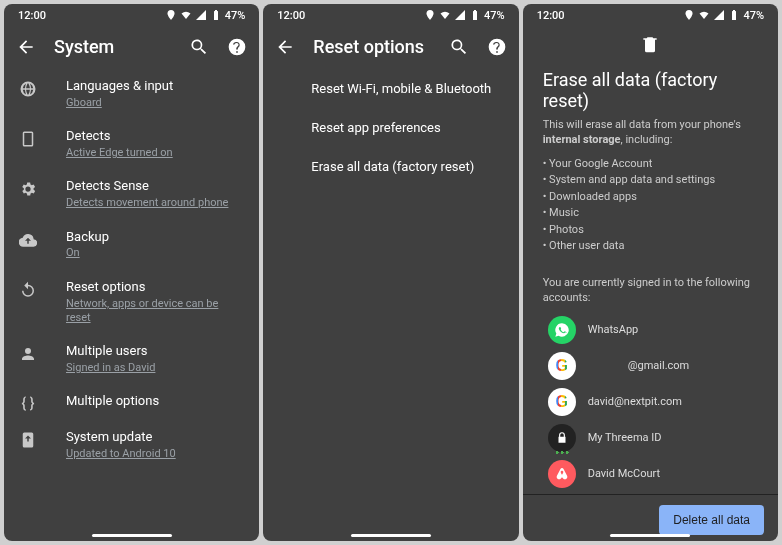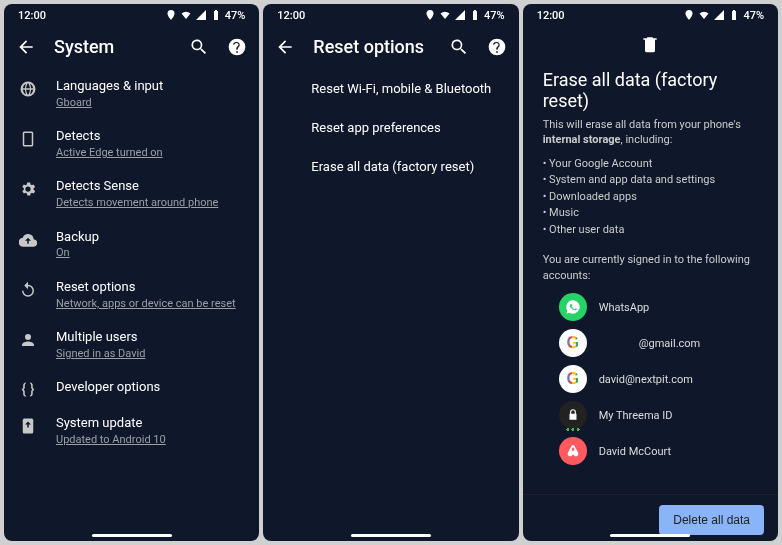--- a/index.html
+++ b/index.html
@@ -8,21 +8,21 @@
     font-family: Roboto, -apple-system, Helvetica, Arial, sans-serif;
     display: flex;
     gap: 4px;
     padding: 4px;
     width: 782px;
     height: 545px;
   }
   .phone {
     width: 256px;
     height: 537px;
-    background: #0f172a;
+    background: #404040;
     border-radius: 8px;
     overflow: hidden;
     position: relative;
     color: #fff;
     display: flex;
     flex-direction: column;
   }
   .status-bar {
     height: 22px;
     display: flex;
@@ -40,38 +40,38 @@
     padding: 10px 12px 12px 12px;
     gap: 18px;
   }
   .app-bar .title { font-size: 18px; font-weight: 500; flex: 1; }
   .app-bar svg.ico { width: 20px; height: 20px; fill: #fff; flex-shrink: 0; }
   .content { flex: 1; overflow: hidden; padding: 0 0 0 0; }
   .row {
     display: flex;
     align-items: flex-start;
     padding: 9px 16px 9px 14px;
-    gap: 18px;
+    gap: 28px;
   }
   .row .iconbox { width: 20px; display: flex; justify-content: center; padding-top: 2px; }
   .row .iconbox svg { width: 18px; height: 18px; fill: #c8c8c8; }
   .row .txt { flex: 1; }
   .row .primary { font-size: 13px; color: #fff; line-height: 1.3; }
   .row .secondary { font-size: 11px; color: #9aa0a6; line-height: 1.3; margin-top: 1px; text-decoration: underline; }
   .simple-row { padding: 12px 16px 12px 48px; font-size: 13px; }
   .erase-content { padding: 0 20px 0 20px; font-size: 11px; color: #ccc; }
   .erase-content .trash { text-align: center; margin: 8px 0 12px 0; }
   .erase-content .trash svg { width: 20px; height: 20px; fill: #fff; }
   .erase-content h1 { font-size: 18px; font-weight: 400; color: #fff; margin-bottom: 6px; }
   .erase-content .lead { font-size: 11px; line-height: 1.4; margin-bottom: 8px; }
-  .erase-content ul { list-style: none; margin-bottom: 14px; }
+  .erase-content ul { list-style: none; margin-bottom: 20px; }
   .erase-content ul li::before { content: "• "; }
   .erase-content ul li { font-size: 11px; line-height: 1.5; }
   .erase-content .signed { font-size: 11px; margin-bottom: 10px; line-height: 1.4; }
-  .acct { display: flex; align-items: center; gap: 12px; margin: 8px 16px; }
+  .acct { display: flex; align-items: center; gap: 12px; margin: 8px 5px; }
   .acct .avatar { width: 28px; height: 28px; border-radius: 50%; display:flex; align-items:center; justify-content:center; flex-shrink:0; }
   .acct .label { font-size: 11px; color: #ddd; }
   .wa { background:#25D366; }
   .wa svg { width:16px; height:16px; fill:#fff; }
   .google { background:#fff; }
   .google span { font-family: Arial; font-weight: bold; font-size: 16px;
     background: linear-gradient(90deg,#4285F4 0 25%,#EA4335 25% 50%,#FBBC05 50% 75%,#34A853 75% 100%);
     -webkit-background-clip: text; color: transparent; }
   .threema { background:#222; position: relative; }
   .threema svg { width:14px; height:14px; fill:#fff; }
@@ -186,21 +186,21 @@
           </svg>
         </div>
       <div class="txt">
           <div class="primary">Multiple users</div>
           <div class="secondary">Signed in as David</div>
         </div>
     </div>
     <div class="row">
       <div class="iconbox" style="color:#c8c8c8; font-size:14px; font-weight:500;">{ }</div>
       <div class="txt">
-          <div class="primary">Developer options</div>
+          <div class="primary">Multiple options</div>
         </div>
     </div>
     <div class="row">
       <div class="iconbox">
           <svg viewBox="0 0 24 24">
             <path d="M7 2h10a2 2 0 012 2v16a2 2 0 01-2 2H7a2 2 0 01-2-2V4a2 2 0 012-2zm5 4l-4 4h3v4h2v-4h3z"></path>
           </svg>
         </div>
       <div class="txt">
           <div class="primary">System update</div>
@@ -277,20 +277,21 @@
     </div>
     <h1>Erase all data (factory reset)</h1>
     <div class="lead">
       <span>This will erase all data from your phone's </span><b>internal storage</b><span>, including:</span>
     </div>
     <ul>
       <li>Your Google Account</li>
       <li>System and app data and settings</li>
       <li>Downloaded apps</li>
       <li>Music</li>
+      <li>Photos</li>
       <li>Other user data</li>
     </ul>
     <div class="signed">You are currently signed in to the following accounts:</div>
 
     <div class="acct">
       <div class="avatar wa">
           <svg viewBox="0 0 24 24">
             <path d="M12 2a10 10 0 00-8.5 15.3L2 22l4.8-1.5A10 10 0 1012 2zm5 13.5c-.2.6-1.3 1.2-1.8 1.2-.5.1-1 .1-2.9-.6-2.4-1-4-3.5-4.1-3.7-.1-.2-1-1.3-1-2.5s.6-1.8.9-2c.2-.2.5-.3.7-.3h.5c.2 0 .4 0 .6.5l.8 2c.1.1 0 .3-.1.5l-.4.5c-.1.2-.3.3-.1.6.2.3.8 1.3 1.7 2.1 1.2 1 2.2 1.3 2.5 1.4.3.1.5.1.6-.1l.8-1c.2-.2.4-.2.6-.1l1.9.9c.2.1.4.2.4.3 0 .2 0 .8-.2 1.3z"></path>
           </svg>
         </div>

